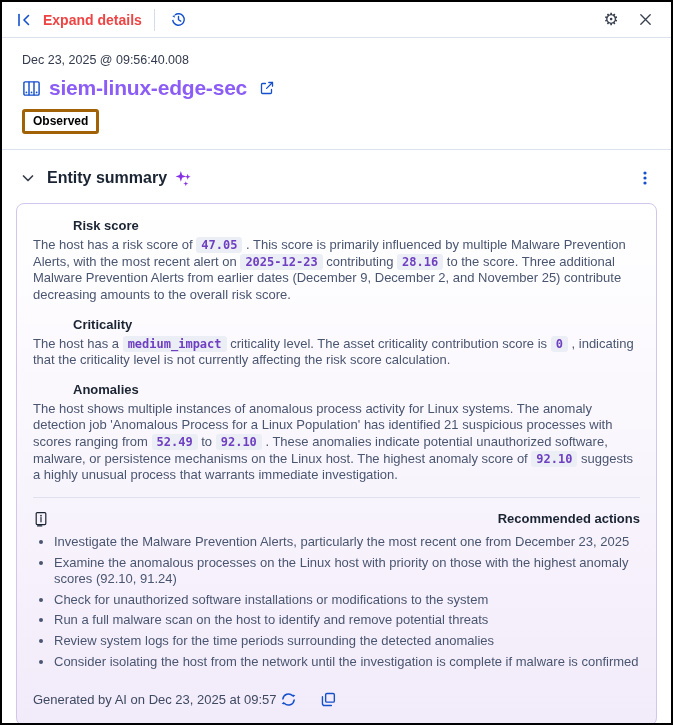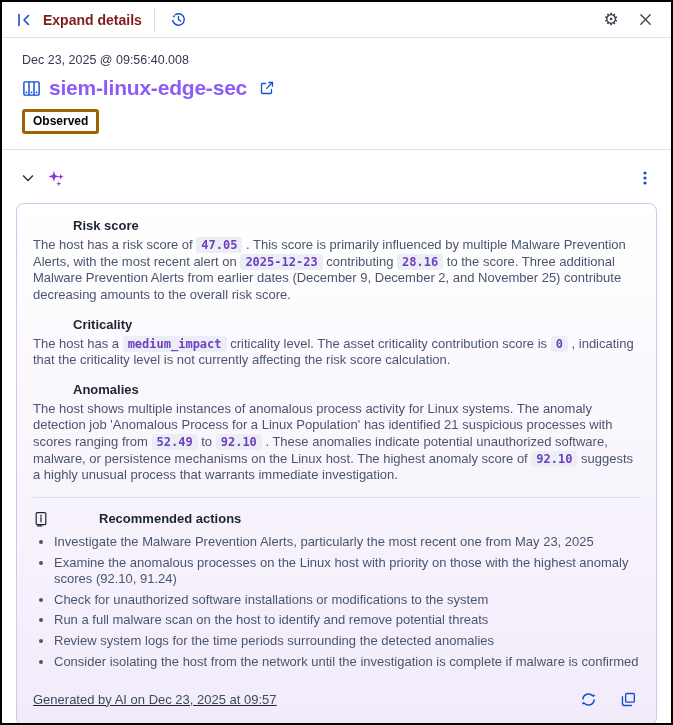--- a/index.html
+++ b/index.html
@@ -14,21 +14,21 @@
     position:relative;
   }
   button { background:none; border:none; padding:0; cursor:pointer; font-family:inherit; }
 
   
   .topbar {
     height:36px; display:flex; align-items:center; justify-content:space-between;
     padding:0 14px 0 10px; border-bottom:1px solid #dbe2ec;
   }
   .topbar-left { display:flex; align-items:center; }
-  .expand-btn { display:flex; align-items:center; gap:7px; color:#7f1d1d; font-size:14px; font-weight:700; }
+  .expand-btn { display:flex; align-items:center; gap:7px; color:#ef4444; font-size:14px; font-weight:700; }
   .vdivider { width:1px; height:22px; background:#d7dde8; margin:0 12px; }
   .icon-btn { display:flex; align-items:center; justify-content:center; width:24px; height:24px; }
   .topbar-right { display:flex; align-items:center; gap:10px; }
   .gear-glyph { font-size:17px; color:#39404f; line-height:1; }
 
   
   .content { padding:0 20px; }
   .timestamp { margin-top:15px; font-size:12.5px; color:#333b4d; }
   .title-row { margin-top:9px; display:flex; align-items:center; gap:8px; }
   .title-row h1 { margin:0; font-size:21px; font-weight:700; color:#8b5cf6; letter-spacing:-0.2px; }
@@ -51,26 +51,26 @@
     background:linear-gradient(180deg,#ffffff 0%,#f8f4fc 55%,#f2ebfa 100%);
   }
   .ai-panel h4 { margin:0 0 4px; font-size:13px; font-weight:700; color:#1a2433;padding-left:40px; }
   .ai-panel p { margin:0 0 13px; font-size:13px; line-height:1.28; color:#4a5670; }
   .ai-panel code {
     font-family:"DejaVu Sans Mono", monospace;
     font-size:12px; font-weight:700; color:#6e3fc0;
     background:#eceef6; border-radius:3px; padding:1px 5px;
   }
   .panel-divider { border:none; border-top:1px solid #dfe2ee; margin:3px 0 13px; }
-  .rec-header { display:flex; align-items:center; gap:10px; margin:0 0 7px; }
+  .rec-header { display:flex; align-items:center; gap:20px; margin:0 0 7px;justify-content:space-between; }
   .rec-header h4 { margin:0; }
   .ai-panel ul { margin:0; padding-left:21px; font-size:13px; line-height:1.28; color:#4a5670; }
   .ai-panel li { margin-bottom:4px; }
   .ai-panel li::marker { color:#4a5670; }
-  .panel-footer { display:flex; align-items:center; justify-content:space-between; margin-top:17px;text-decoration:underline; }
+  .panel-footer { display:flex; align-items:center; margin-top:17px; }
   .panel-footer .gen-label { font-size:13px; color:#3f4a61; }
   .footer-actions { display:flex; align-items:center; gap:16px; }
 </style>
 </head>
 <body>
 
 <div class="frame">
 
   <header class="topbar">
     <div class="topbar-left">
@@ -127,20 +127,21 @@
   </div>
 
   <hr class="divider-full">
 
   <div class="section-header">
     <button class="icon-btn">
       <svg width="16" height="16" viewBox="0 0 16 16" fill="none" stroke="#39404f" stroke-width="1.7" stroke-linecap="round" stroke-linejoin="round">
         <path d="M3.5 6l4.5 4.5L12.5 6"></path>
       </svg>
     </button>
+    <h2>Entity summary</h2>
     <svg width="19" height="19" viewBox="0 0 18 18">
       <defs>
         <linearGradient id="sparkGrad" x1="0" y1="0" x2="1" y2="1">
           <stop offset="0" stop-color="#6d35e8"></stop>
             <stop offset="1" stop-color="#a02ce4"></stop>
         </linearGradient>
       </defs>
       <path fill="url(#sparkGrad)" d="M6.5 2l1.2 3.8L11.5 7 7.7 8.2 6.5 12 5.3 8.2 1.5 7l3.8-1.2z"></path>
       <path fill="url(#sparkGrad)" d="M13 4.5l.7 2.1 2.1.7-2.1.7-.7 2.1-.7-2.1-2.1-.7 2.1-.7z"></path>
       <path fill="url(#sparkGrad)" d="M11.2 11.5l.6 1.8 1.8.6-1.8.6-.6 1.8-.6-1.8-1.8-.6 1.8-.6z"></path>
@@ -170,21 +171,21 @@
     <div class="rec-header">
       <svg width="16" height="16" viewBox="0 0 16 16" fill="none" stroke="#1a2433" stroke-width="1.2" stroke-linecap="round">
         <rect x="3.2" y="1.6" width="9.6" height="12" rx="1"></rect>
         <circle cx="8" cy="4.7" r="0.85" fill="#1a2433" stroke="none"></circle>
         <path d="M8 6.6v4.2"></path>
         <path d="M4.6 14.9h4.2"></path>
       </svg>
       <h4>Recommended actions</h4>
     </div>
     <ul>
-      <li>Investigate the Malware Prevention Alerts, particularly the most recent one from May 23, 2025</li>
+      <li>Investigate the Malware Prevention Alerts, particularly the most recent one from December 23, 2025</li>
       <li>Examine the anomalous processes on the Linux host with priority on those with the highest anomaly scores (92.10, 91.24)</li>
       <li>Check for unauthorized software installations or modifications to the system</li>
       <li>Run a full malware scan on the host to identify and remove potential threats</li>
       <li>Review system logs for the time periods surrounding the detected anomalies</li>
       <li>Consider isolating the host from the network until the investigation is complete if malware is confirmed</li>
     </ul>
 
     <div class="panel-footer">
       <span class="gen-label">Generated by AI on Dec 23, 2025 at 09:57</span>
       <div class="footer-actions">

